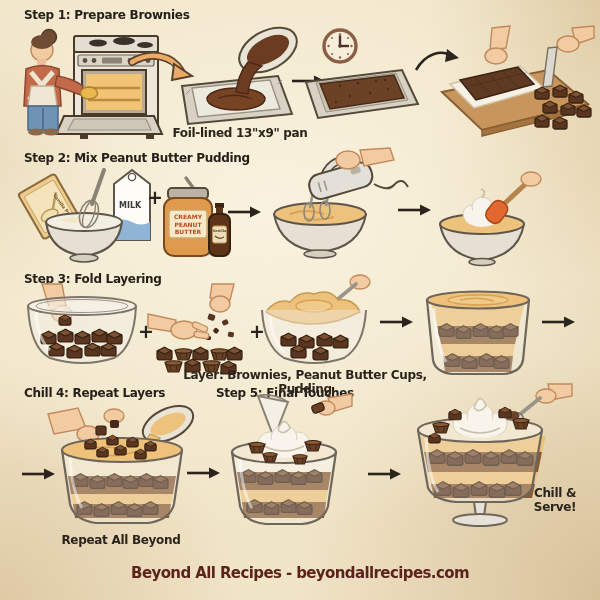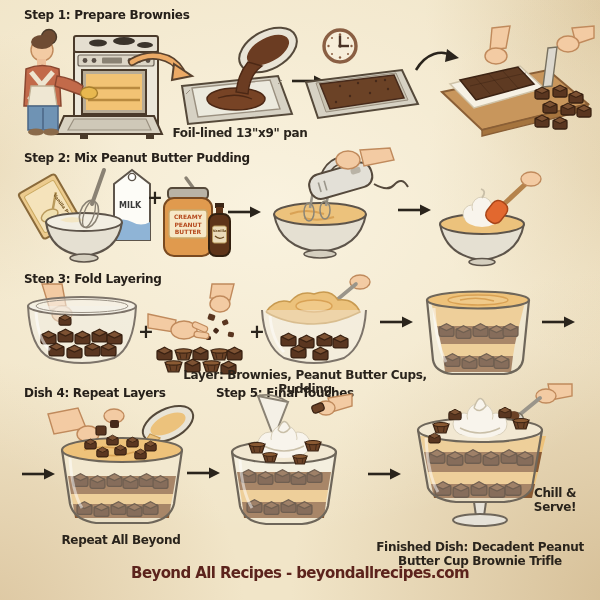--- a/index.html
+++ b/index.html
@@ -42,21 +42,21 @@
     <symbol id="arrowR" viewBox="0 0 36 14">
       <line x1="2" y1="7" x2="25" y2="7" stroke="#2a241c" stroke-width="2.6"></line>
       <polygon points="24,1.5 35,7 24,12.5" fill="#2a241c"></polygon>
     </symbol>
   </defs>
 </svg>
 
 <div class="t" style="left:24px;top:8px">Step 1: Prepare Brownies</div>
 <div class="t" style="left:24px;top:151px">Step 2: Mix Peanut Butter Pudding</div>
 <div class="t" style="left:24px;top:272px">Step 3: Fold Layering</div>
-<div class="t" style="left:24px;top:386px">Dish 4: Repeat Layers</div>
+<div class="t" style="left:24px;top:386px">Chill 4: Repeat Layers</div>
 <div class="t" style="left:216px;top:386px">Step 5: Final Touches</div>
 
 <svg class="abs" style="left:2px;top:28px" width="168" height="114" viewBox="0 0 168 114">
   <g>
     <rect x="72" y="22" width="84" height="82" rx="3" fill="#ece7da" stroke="#4a3a2a" stroke-width="2"></rect>
     <rect x="72" y="8" width="84" height="16" rx="2" fill="#e4ded0" stroke="#4a3a2a" stroke-width="2"></rect>
     <ellipse cx="96" cy="15" rx="9" ry="3.4" fill="#3a332b"></ellipse>
     <ellipse cx="122" cy="13" rx="11" ry="4" fill="#3a332b"></ellipse>
     <ellipse cx="143" cy="17" rx="8" ry="3" fill="#3a332b"></ellipse>
     <rect x="76" y="27" width="76" height="11" rx="2" fill="#dcd5c6" stroke="#6b6257" stroke-width="1.2"></rect>
@@ -475,17 +475,16 @@
   <use href="#pbcup" x="34" y="38" width="18" height="12"></use>
       <use href="#pbcup" x="114" y="34" width="18" height="12"></use>
   <use href="#cube" x="50" y="24" width="14" height="13"></use>
       <use href="#cube" x="100" y="22" width="14" height="13"></use>
   <use href="#cube" x="30" y="48" width="13" height="12"></use>
   <polygon points="76,118 88,118 86,132 78,132" fill="#e6e2d8" stroke="#6e665a" stroke-width="2"></polygon>
   <ellipse cx="82" cy="136" rx="27" ry="6" fill="#e6e2d8" stroke="#6e665a" stroke-width="2"></ellipse>
   <path d="M28,54 Q30,92 40,108" stroke="#ffffff" stroke-width="3" opacity=".5" fill="none"></path>
 </svg>
 <div class="c" style="left:555px;top:486px;width:64px">Chill &amp; Serve!</div>
-<div class="c" style="left:480px;top:540px;width:215px">Finished Dish: Decadent Peanut Butter Cup Brownie Trifle</div>
 
 <div class="footer" style="left:300px;top:564px">Beyond All Recipes - beyondallrecipes.com</div>
 
 </div>
 
 </body></html>

